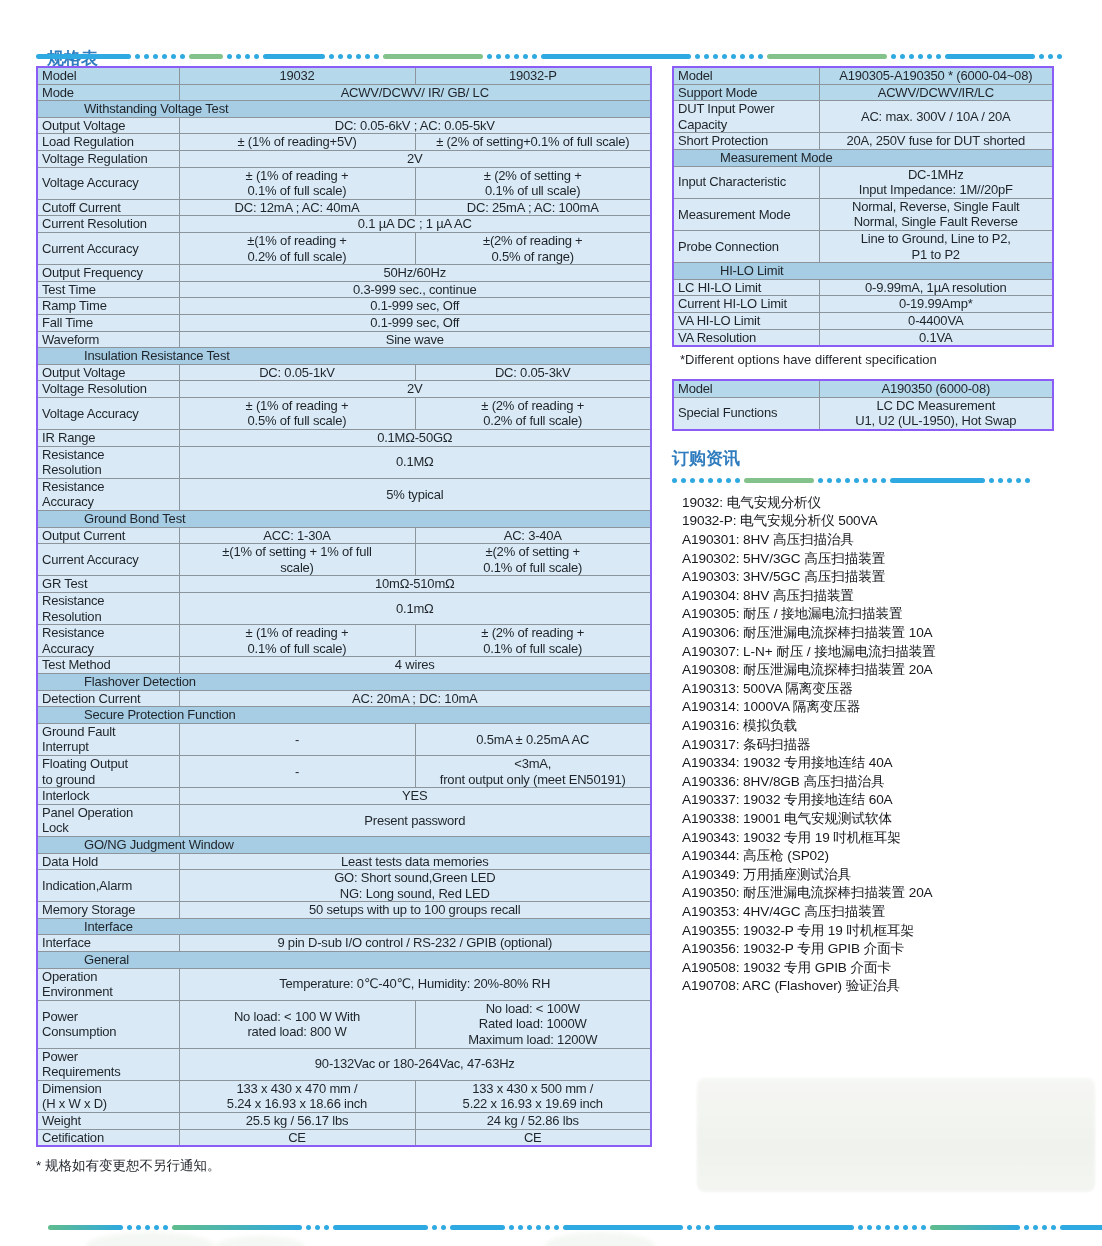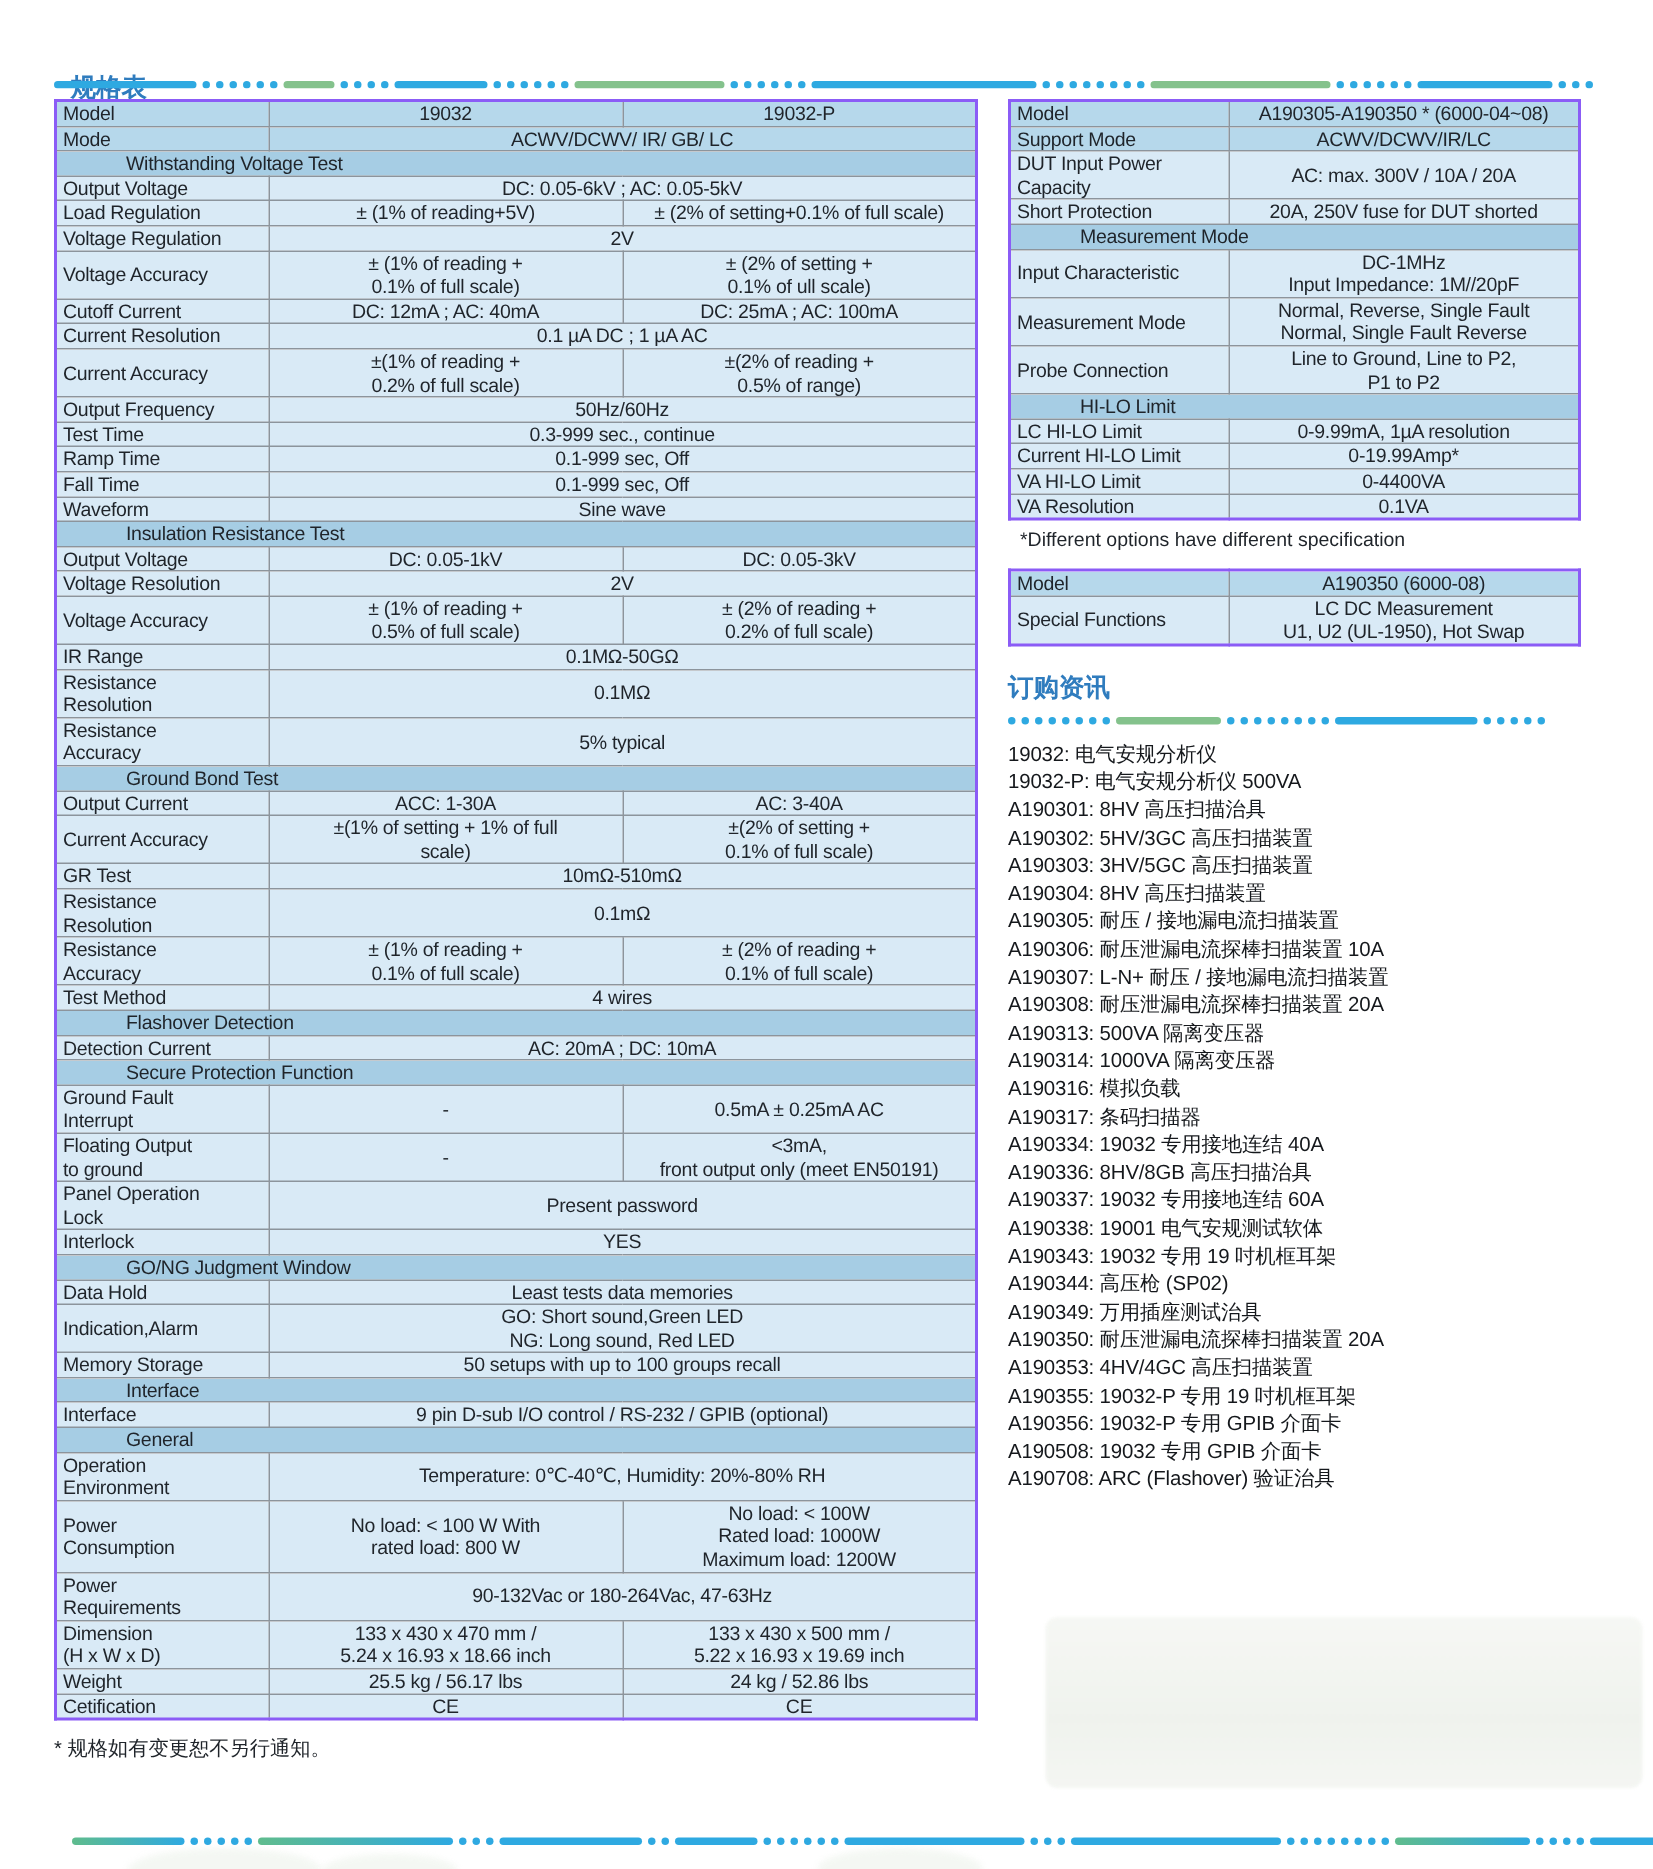--- a/index.html
+++ b/index.html
@@ -40,21 +40,21 @@
   }
   table.spec td.val{text-align:center;}
   table.spec tr.head td{background:var(--header_bg);}
   table.spec tr.sec td{background:var(--section_bg);padding-left:46px;}
 
   .note{font-size:13px;line-height:18px;margin:4px 0 0 8px;color:var(--text);}
   .footnote{font-size:13.5px;line-height:18px;margin-top:10px;color:var(--text);}
 
   .ordering-title{margin:16px 0 8px 0;font-size:17px;font-weight:bold;color:var(--accent);}
   .deco-order{width:380px;margin-bottom:10px;}
-  ul.order-list{list-style:none;margin:0;padding:0;}
+  ul.order-list{list-style:none;margin:10px;padding:0;}
   ul.order-list li{font-size:13.6px;line-height:18.6px;letter-spacing:-0.1px;color:#15181c;white-space:nowrap;}
 
   .spacer-table{margin-top:10px;}
 
   .watermark-right{
     position:absolute;left:697px;top:1078px;width:398px;height:114px;
     background:linear-gradient(180deg,#f5f7f3 0%,#eef1ec 60%,#f3f5f1 100%);
     border-radius:8px;filter:blur(1px);opacity:.9;
   }
   .watermark-blob{
@@ -282,27 +282,27 @@
             <td class="val">0.5mA ± 0.25mA AC</td>
           </tr>
           <tr class="r">
             <td class="label">Floating Output
 to ground</td>
             <td class="val">-</td>
             <td class="val">&lt;3mA,
 front output only (meet EN50191)</td>
           </tr>
           <tr class="r">
+            <td class="label">Interlock</td>
+            <td class="val" colspan="2">YES</td>
+          </tr>
+          <tr class="r">
             <td class="label">Panel Operation
 Lock</td>
             <td class="val" colspan="2">Present password</td>
-          </tr>
-          <tr class="r">
-            <td class="label">Interlock</td>
-            <td class="val" colspan="2">YES</td>
           </tr>
           <tr class="sec">
             <td class="label" colspan="3">GO/NG Judgment Window</td>
           </tr>
           <tr class="r">
             <td class="label">Data Hold</td>
             <td class="val" colspan="2">Least tests data memories</td>
           </tr>
           <tr class="r">
             <td class="label">Indication,Alarm</td>

